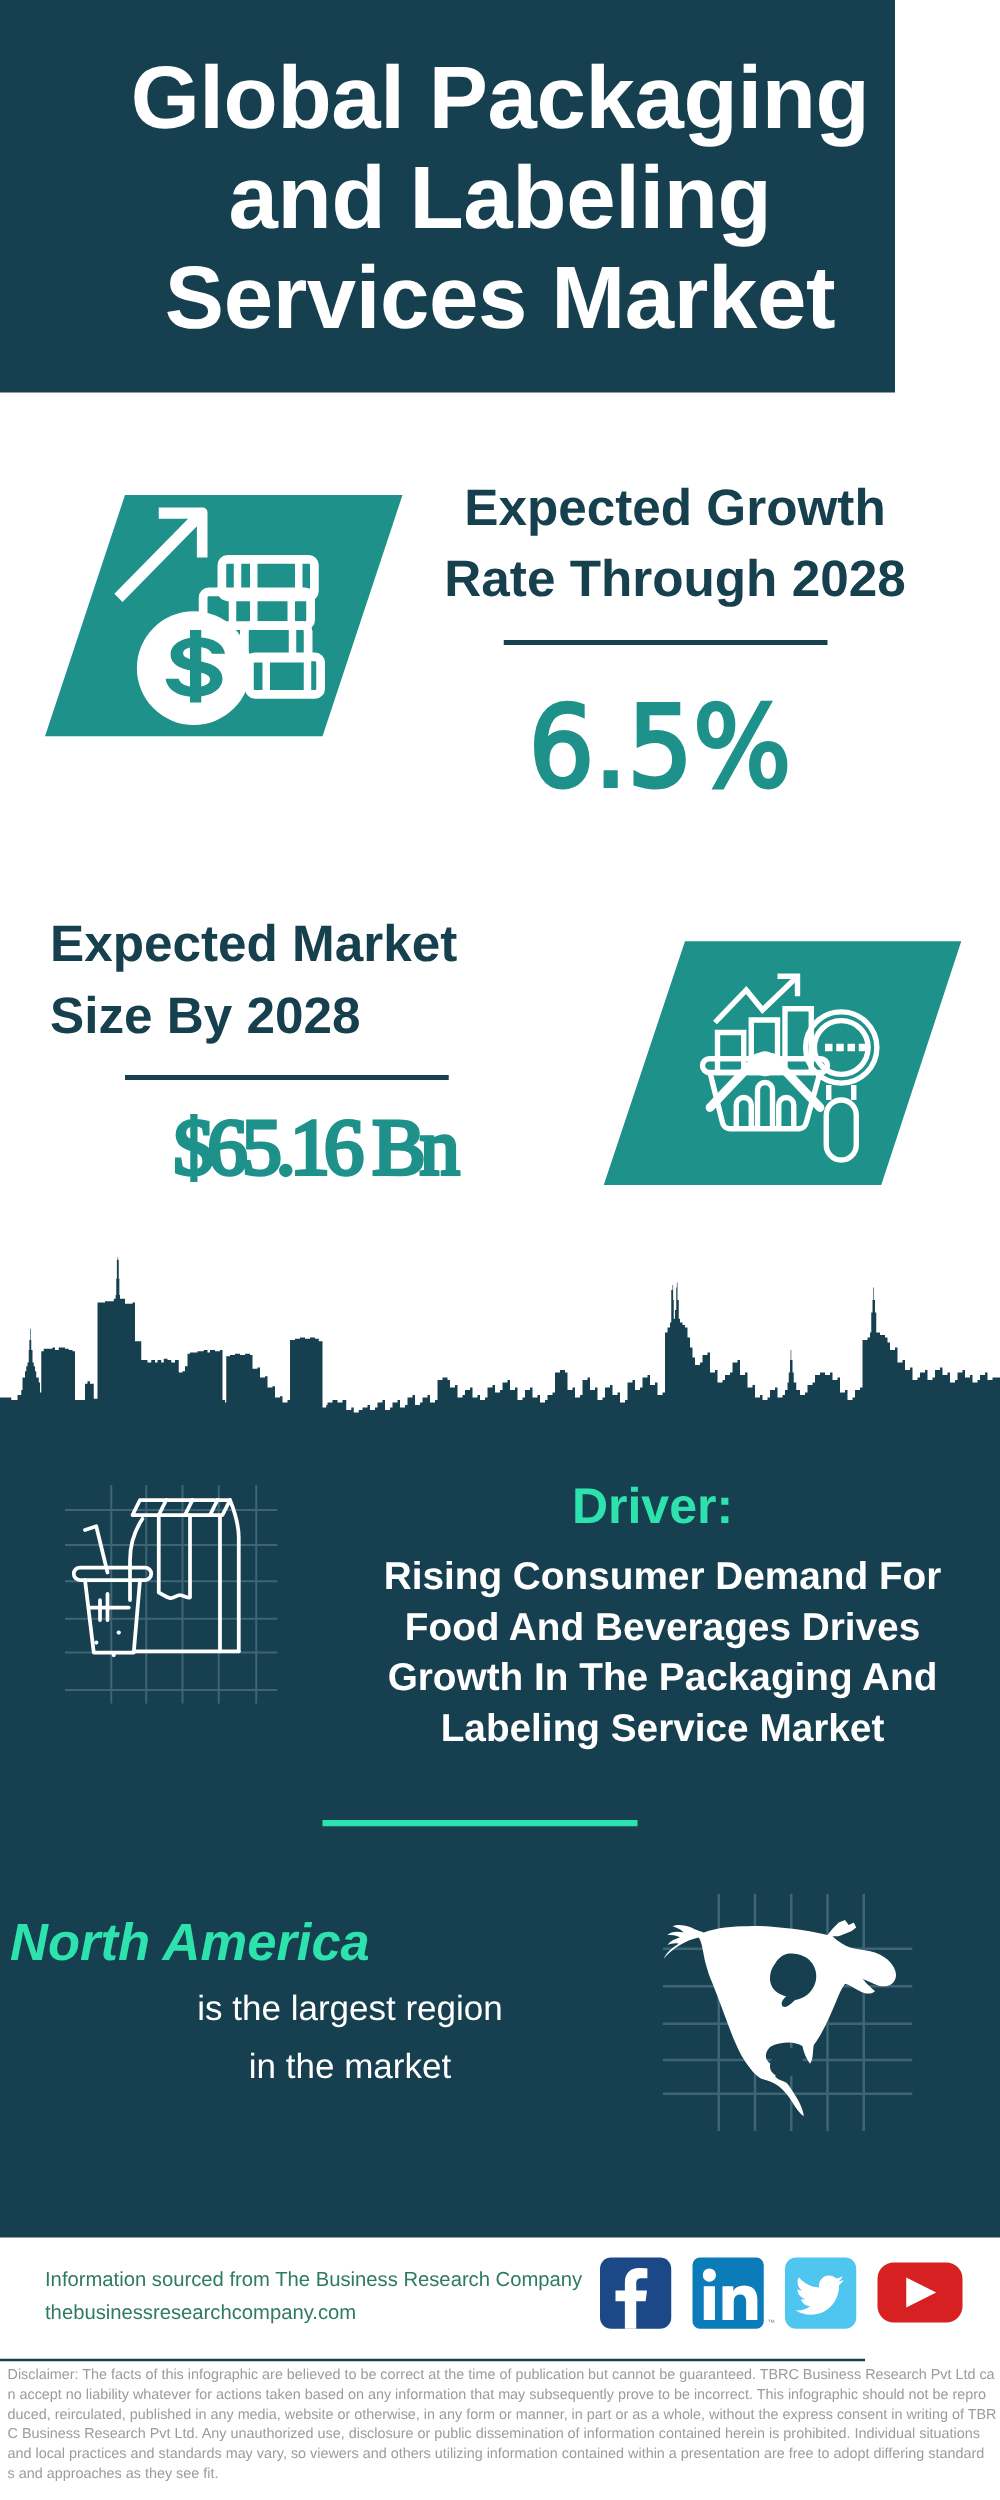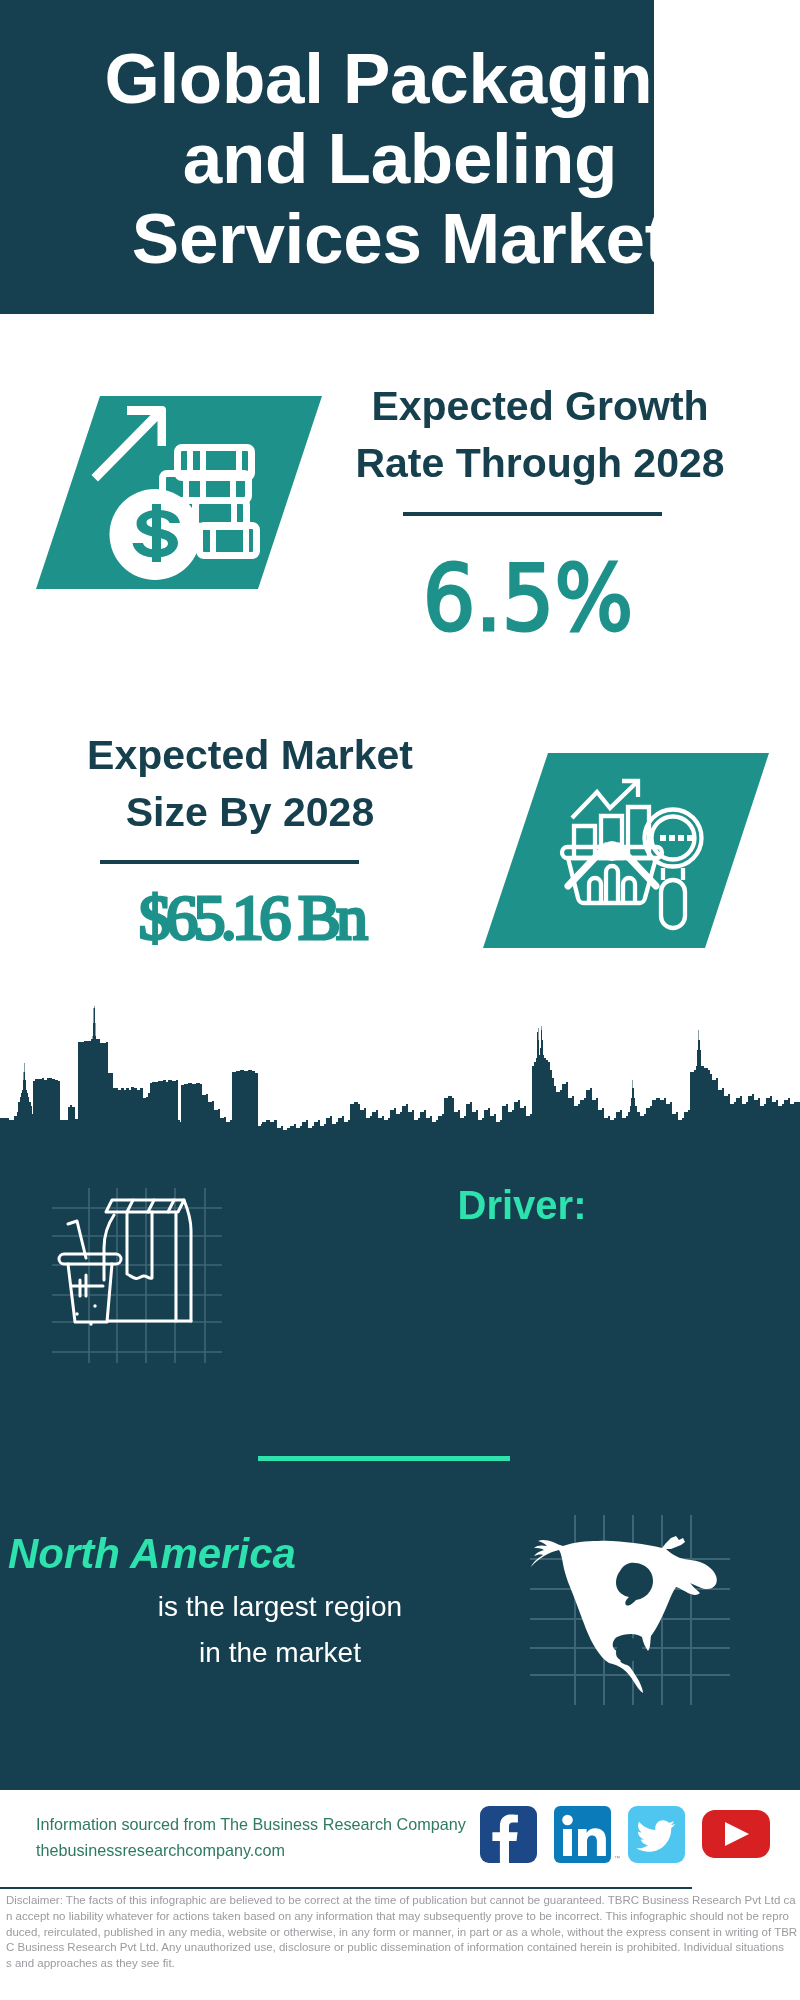--- a/index.html
+++ b/index.html
@@ -2,34 +2,34 @@
 <html><head>
 <meta charset="utf-8">
 <style>
   html,body{margin:0;padding:0;}
   body{width:800px;height:2000px;background:#ffffff;
        font-family:"Liberation Sans",sans-serif;overflow:hidden;}
   .page{position:relative;width:800px;height:2000px;overflow:hidden;background:#fff;}
   svg{display:block;}
 
   
-  .header{position:absolute;left:0;top:0;width:654px;height:314px;background:#16404f;}
+  .header{position:absolute;left:0;top:0;width:716px;height:314px;background:#16404f;}
   .header-title{position:absolute;left:40px;top:39px;width:720px;text-align:center;
       color:#ffffff;font-size:71px;font-weight:bold;line-height:80px;letter-spacing:-0.3px;}
 
   
   .stat1-label{position:absolute;left:330px;top:378px;width:420px;text-align:center;
       color:#17404e;font-size:41px;font-weight:bold;line-height:57px;}
   .rule1{position:absolute;left:403px;top:512px;width:259px;height:4px;background:#17404e;}
   .statval{font-family:"DejaVu Sans",sans-serif;color:#1d918a;font-weight:normal;
       -webkit-text-stroke:3.0px #1d918a;text-align:center;}
   .stat1-value{position:absolute;left:323px;top:554px;width:410px;font-size:90px;line-height:90px;transform:scaleX(0.92);white-space:nowrap;}
 
   
-  .stat2-label{position:absolute;left:40px;top:727px;width:420px;text-align:center;
+  .stat2-label{position:absolute;left:40px;top:727px;width:420px;
       color:#17404e;font-size:41px;font-weight:bold;line-height:57px;}
   .rule2{position:absolute;left:100px;top:860px;width:259px;height:4px;background:#17404e;}
   .stat2-value{position:absolute;left:11px;top:881px;width:480px;font-size:64px;line-height:73px;letter-spacing:-4.7px;white-space:nowrap;font-family:Liberation Serif, serif;-webkit-text-stroke:3.2px #1d918a;}
 
   
   .mid{position:absolute;left:0;top:1150px;width:800px;height:640px;background:#16404f;}
   .skyline{position:absolute;left:0;top:1000px;width:800px;height:155px;}
 
   .driver-title{position:absolute;left:282px;top:1183px;width:480px;text-align:center;
       color:#2ee2ad;font-size:40px;font-weight:bold;line-height:44px;}
@@ -177,20 +177,26 @@
       <path d="M34,87 V108"></path>
     </g>
     <g fill="#ffffff">
       <circle cx="43" cy="118" r="1.7"></circle>
         <circle cx="25" cy="126" r="1.7"></circle>
         <circle cx="39" cy="136" r="1.7"></circle>
     </g>
   </svg>
 
   <div class="driver-title">Driver:</div>
+  <div class="driver-text">
+    <div>Rising Consumer Demand For</div>
+    <div>Food And Beverages Drives</div>
+    <div>Growth In The Packaging And</div>
+    <div>Labeling Service Market</div>
+  </div>
   <div class="rule3"></div>
 
   <div class="region-title">North America</div>
   <div class="region-text">
     <div>is the largest region</div>
     <div>in the market</div>
   </div>
 
   <svg class="ico" style="left:530px;top:1515px;" width="200" height="190" viewBox="0 0 200 190">
     <g stroke="#3d6576" stroke-width="2" fill="none">
@@ -238,15 +244,16 @@
       <rect x="226" y="5" width="68" height="48" rx="13" fill="#d62022"></rect>
       <path d="M249,17 L273,29 L249,41 Z" fill="#ffffff"></path>
     </g>
   </svg>
 
   <div class="disclaimer">
     <div>Disclaimer: The facts of this infographic are believed to be correct at the time of publication but cannot be guaranteed. TBRC Business Research Pvt Ltd ca</div>
     <div>n accept no liability whatever for actions taken based on any information that may subsequently prove to be incorrect. This infographic should not be repro</div>
     <div>duced, reirculated, published in any media, website or otherwise, in any form or manner, in part or as a whole, without the express consent in writing of TBR</div>
     <div>C Business Research Pvt Ltd. Any unauthorized use, disclosure or public dissemination of information contained herein is prohibited. Individual situations</div>
+    <div>and local practices and standards may vary, so viewers and others utilizing information contained within a presentation are free to adopt differing standard</div>
     <div>s and approaches as they see fit.</div>
   </div>
 </div>
 
 </body></html>

